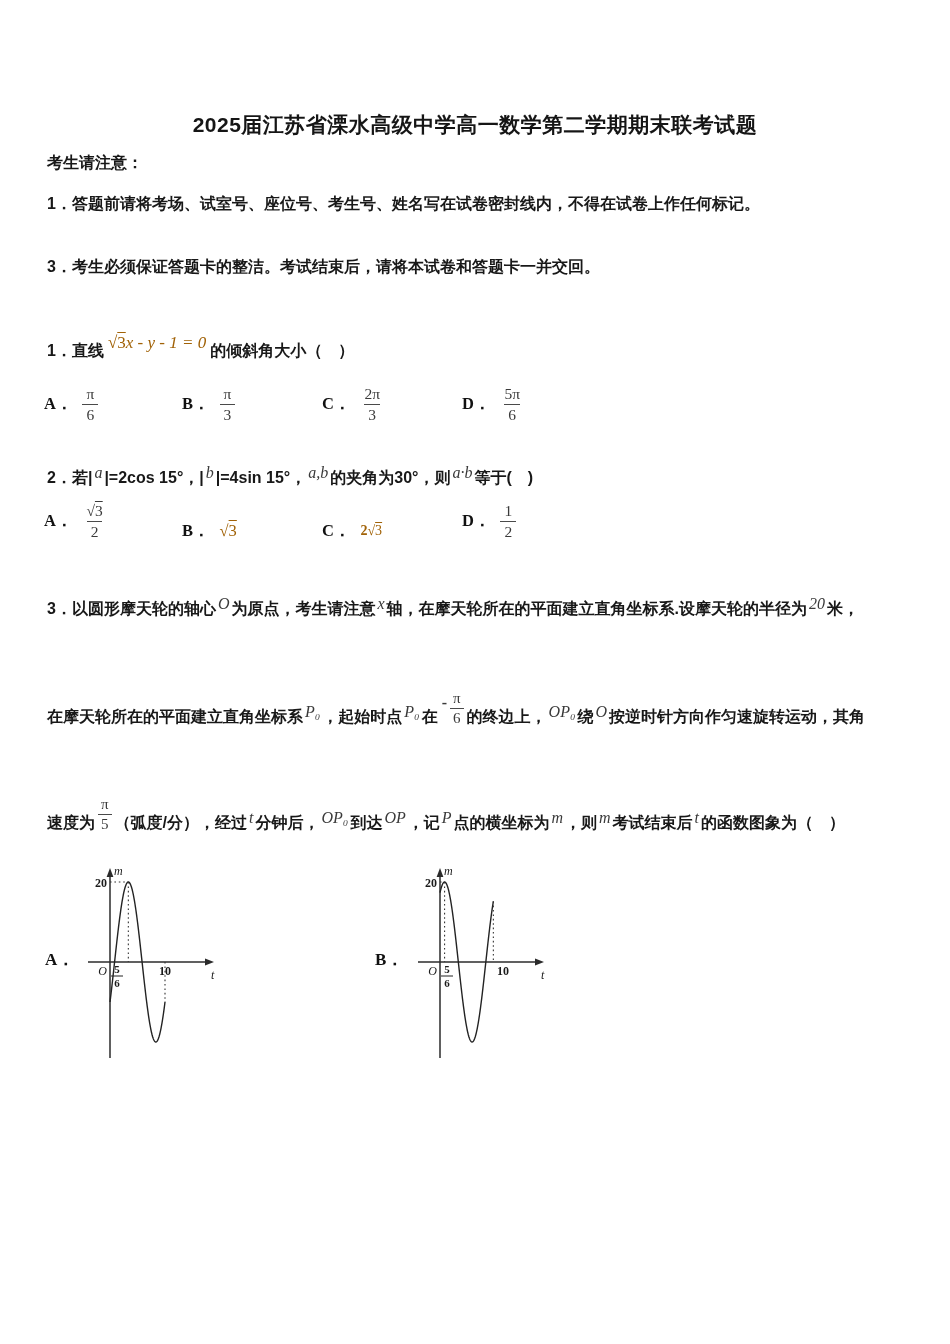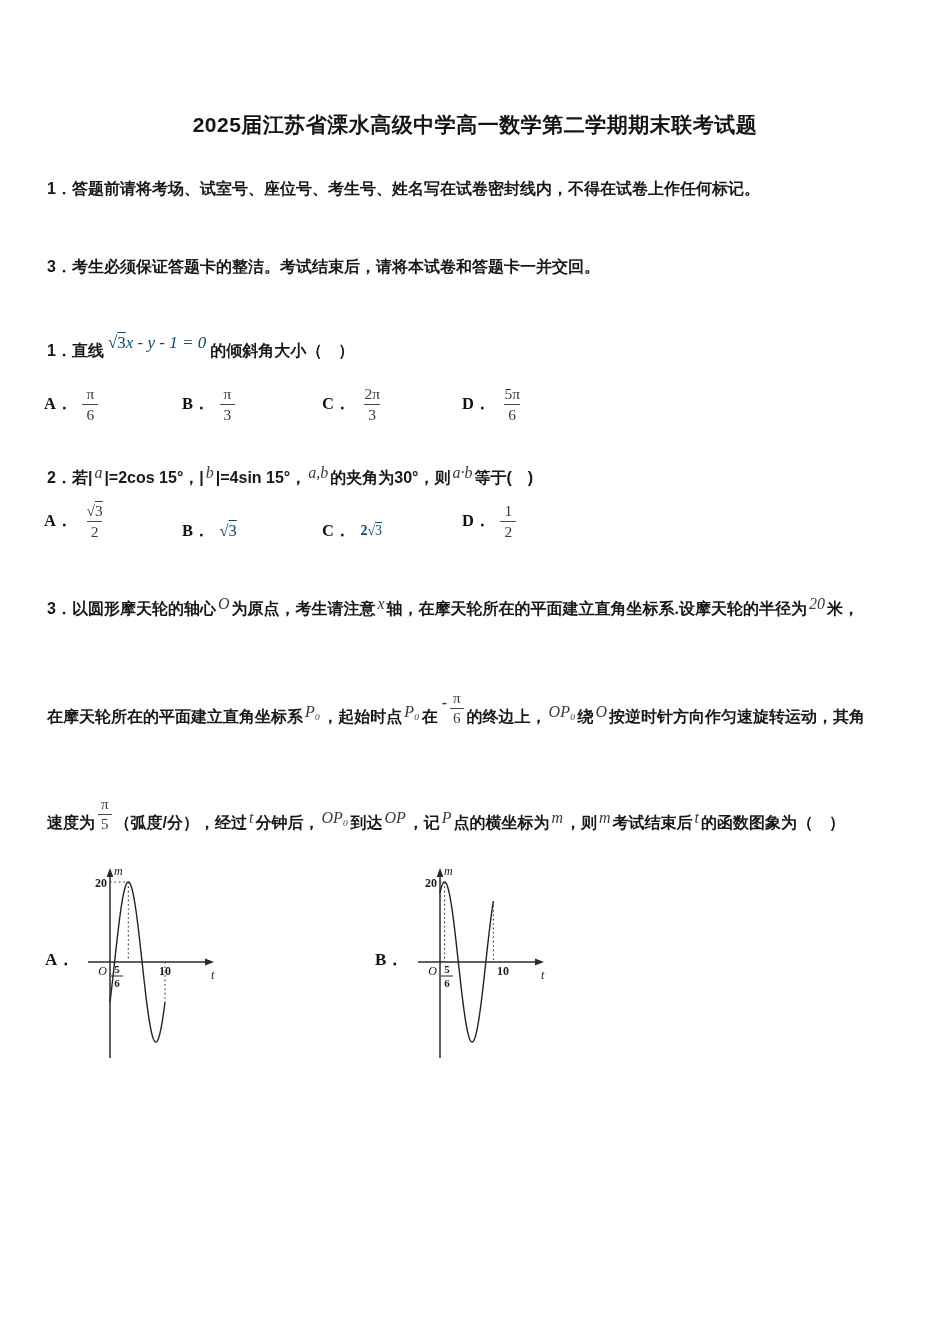--- a/index.html
+++ b/index.html
@@ -7,21 +7,21 @@
   .page{position:relative;width:872px;height:1344px;background:#fff;
         font-family:"Liberation Sans",sans-serif;color:#151515;}
   .title{position:absolute;top:111px;left:0;width:950px;text-align:center;
          font-size:21px;font-weight:bold;letter-spacing:.5px;}
   .blk{position:absolute;left:47px;width:858px;font-size:16px;font-weight:bold;
        line-height:26px;color:#181818;}
   .nowrap{white-space:nowrap;}
   
   .mi{font-family:"Liberation Serif",serif;font-style:italic;font-weight:normal;
       color:#3a3a3a;position:relative;top:-5px;padding:0 2px;font-size:16px;}
-  .math{font-family:"Liberation Serif",serif;font-weight:normal;color:#0c4a6e;}
+  .math{font-family:"Liberation Serif",serif;font-weight:normal;color:#a16207;}
   .q1math{font-size:17px;position:relative;top:-8px;padding:0 4px;}
   .rad{text-decoration:overline;}
   .frac{display:inline-flex;flex-direction:column;align-items:center;line-height:1.15;
         font-family:"Liberation Serif",serif;font-weight:normal;color:#3a3a3a;font-size:15.5px;}
   .frac .den{border-top:1.3px solid #4a4a4a;padding:1px 4px 0;}
   .frac .num{padding:0 4px 1px;}
   .ifrac{display:inline-flex;flex-direction:column;align-items:center;line-height:1.1;
          font-family:"Liberation Serif",serif;font-weight:normal;color:#3a3a3a;font-size:15px;
          vertical-align:middle;position:relative;top:-10px;margin:0 3px;}
   .ifrac .den{border-top:1.2px solid #4a4a4a;padding:1px 3px 0;}
@@ -47,21 +47,22 @@
   .tnum{font-size:12px;font-weight:bold;}
   .tfrac{font-size:11px;font-weight:bold;}
 </style>
 </head>
 <body>
 
 <div class="page">
 
   <div class="title">2025届江苏省溧水高级中学高一数学第二学期期末联考试题</div>
 
-  <div class="blk nowrap" style="top:176px">1．答题前请将考场、试室号、座位号、考生号、姓名写在试卷密封线内，不得在试卷上作任何标记。</div>
+  <div class="blk nowrap" style="top:150px">考生请注意：</div>
+  <div class="blk nowrap" style="top:191px">1．答题前请将考场、试室号、座位号、考生号、姓名写在试卷密封线内，不得在试卷上作任何标记。</div>
   <div class="blk nowrap" style="top:254px">3．考生必须保证答题卡的整洁。考试结束后，请将本试卷和答题卡一并交回。</div>
 
 
   <div class="blk nowrap" style="top:338px">
     <span>1．</span><span>直线</span><span class="math q1math"><span>√</span><span class="rad">3</span><i>x - y - 1 = 0</i></span><span>的倾斜角大小（　）</span>
   </div>
 
   <div class="optrow" style="top:385px;height:46px">
     <span class="opt" style="left:44px">
       <span class="olabel">A．</span>

